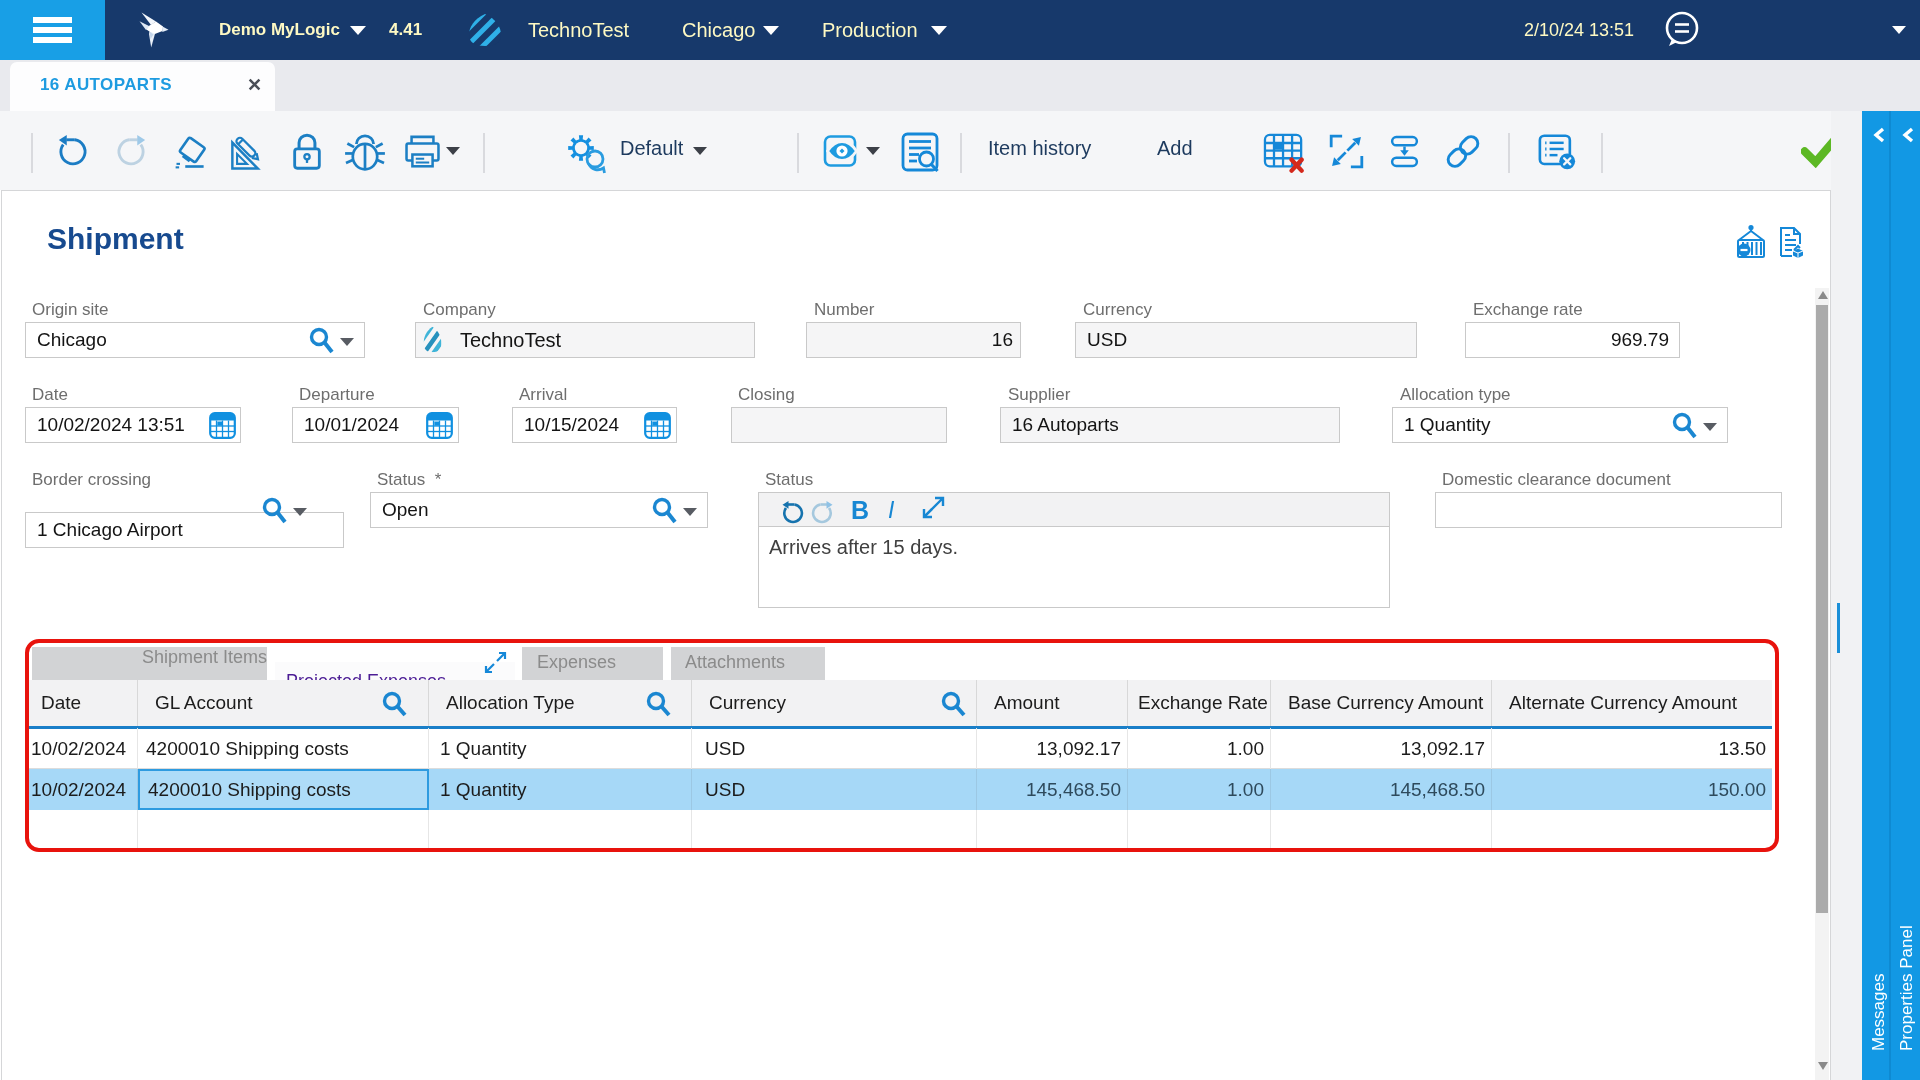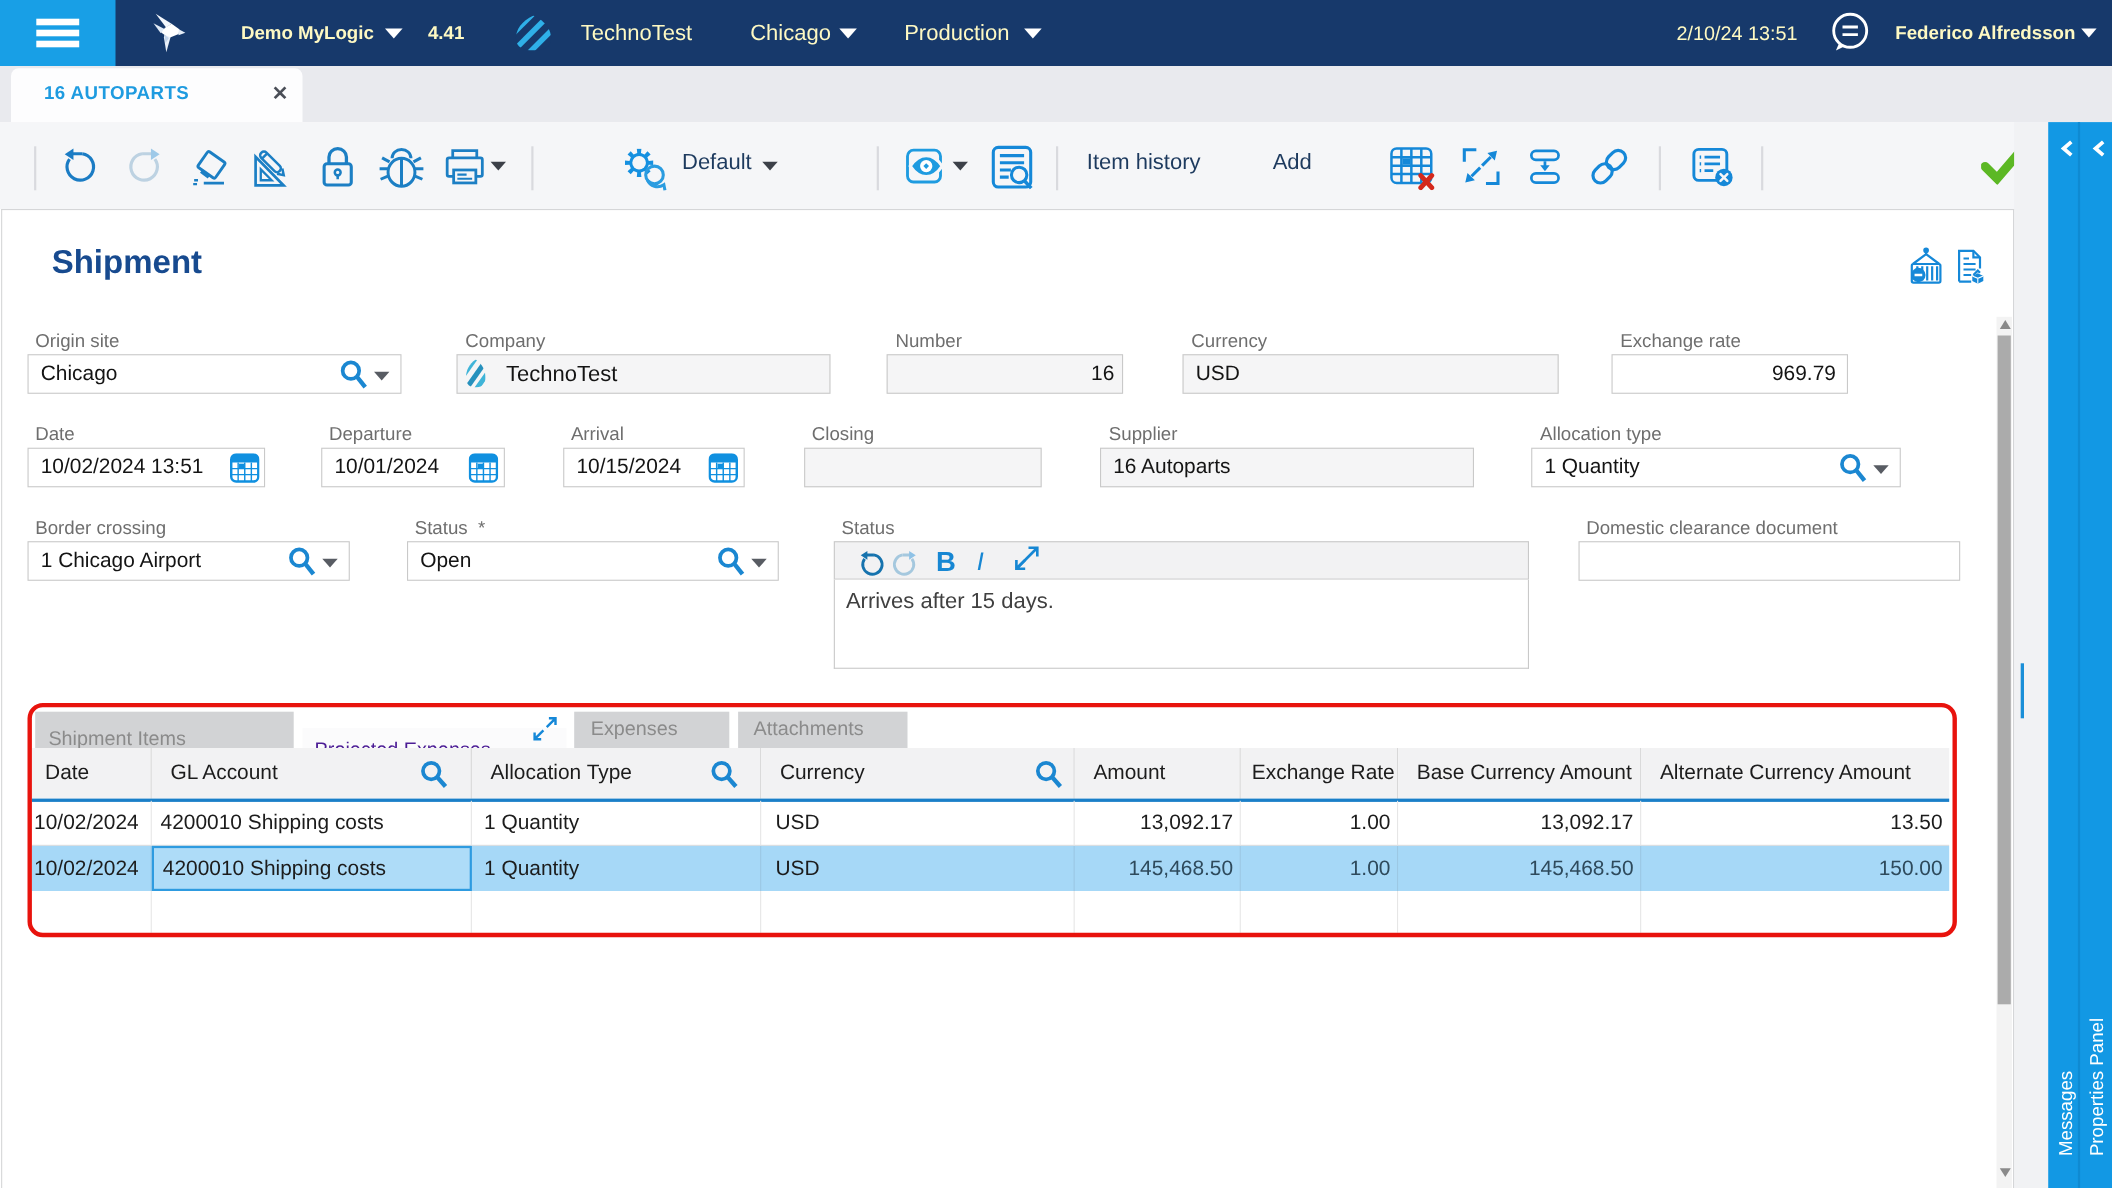--- a/index.html
+++ b/index.html
@@ -108,21 +108,20 @@
   <div class="caret-w" style="left:763px"></div>
   <div class="tb-txt" style="left:822px">Production</div>
   <div class="caret-w" style="left:931px"></div>
   <div class="tb-txt" style="left:1524px;font-size:18px">2/10/24 13:51</div>
   <svg class="abs" style="left:1662px;top:10px" width="40" height="40" viewBox="0 0 40 40">
     <circle cx="20" cy="18" r="15" fill="none" stroke="#fff" stroke-width="2.6"></circle>
     <path d="M10 29 L7 36 L15 32 Z" fill="#fff"></path>
     <line x1="13" y1="14.5" x2="27" y2="14.5" stroke="#fff" stroke-width="2.6"></line>
     <line x1="13" y1="21.5" x2="27" y2="21.5" stroke="#fff" stroke-width="2.6"></line>
   </svg>
-  <div class="tb-txt tb-bold" style="left:1723px">Federico Alfredsson</div>
   <div class="caret-w" style="left:1892px;border-left-width:7px;border-right-width:7px;border-top-width:8px"></div>
 </div>
 
 <div id="tabstrip">
   <div id="tab1">
       <span class="t">16 AUTOPARTS</span>
       <span class="x">✕</span>
     </div>
 </div>
 
@@ -383,21 +382,21 @@
   <div class="fld ro" style="left:731px;top:407px;width:216px"></div>
   <div class="lbl" style="left:1008px;top:385px">Supplier</div>
   <div class="fld ro" style="left:1000px;top:407px;width:340px">16 Autoparts</div>
   <div class="lbl" style="left:1400px;top:385px">Allocation type</div>
   <div class="fld" style="left:1392px;top:407px;width:336px">1 Quantity</div>
   <svg class="abs" style="left:1671px;top:412px" width="48" height="28" viewBox="0 0 48 28">
       <use href="#magsym"></use>
     </svg>
 
   <div class="lbl" style="left:32px;top:470px">Border crossing</div>
-  <div class="fld" style="left:25px;top:492px;width:293px">1 Chicago Airport</div>
+  <div class="fld" style="left:25px;top:512px;width:319px">1 Chicago Airport</div>
   <svg class="abs" style="left:261px;top:497px" width="48" height="28" viewBox="0 0 48 28">
       <use href="#magsym"></use>
     </svg>
   <div class="lbl" style="left:377px;top:470px">Status&nbsp;&nbsp;*</div>
   <div class="fld" style="left:370px;top:492px;width:338px">Open</div>
   <svg class="abs" style="left:651px;top:497px" width="48" height="28" viewBox="0 0 48 28">
       <use href="#magsym"></use>
     </svg>
   <div class="lbl" style="left:765px;top:470px">Status</div>
   <div class="abs" style="left:758px;top:492px;width:632px;height:35px;background:#f2f2f3;border:1px solid #c9c9c9"></div>
@@ -416,21 +415,21 @@
     </g>
   </svg>
   <div class="abs" style="left:758px;top:527px;width:632px;height:81px;background:#fff;border:1px solid #c9c9c9;border-top:none;font-size:20px;color:#404040;padding:9px 0 0 10px">Arrives after 15 days.</div>
   <div class="lbl" style="left:1442px;top:470px">Domestic clearance document</div>
   <div class="fld" style="left:1435px;top:492px;width:347px"></div>
 </div>
 
 <div id="tablesec">
 
   <div class="gtab" style="left:32px;width:235px">
-      <span style="text-align:left;padding-left:12px;padding-top:14px">Shipment Items</span>
+      <span style="text-align:right;padding-left:12px;padding-top:0">Shipment Items</span>
     </div>
   <div class="abs" style="left:275px;top:662px;width:240px;height:37px;background:#fbfbfc;color:#4c1d95;font-size:18px;padding:9px 0 0 11px">Projected Expenses</div>
   <svg class="abs" style="left:484px;top:651px" width="23" height="23" viewBox="0 0 23 23">
     <g stroke="#1588d8" stroke-width="2.2" fill="none">
       <path d="M13 10 L21 2 M21 8 L21 2 L15 2"></path>
       <path d="M10 13 L2 21 M2 15 L2 21 L8 21"></path>
     </g>
   </svg>
   <div class="gtab" style="left:522px;width:141px">
       <span style="text-align:left;padding-left:15px">Expenses</span>

